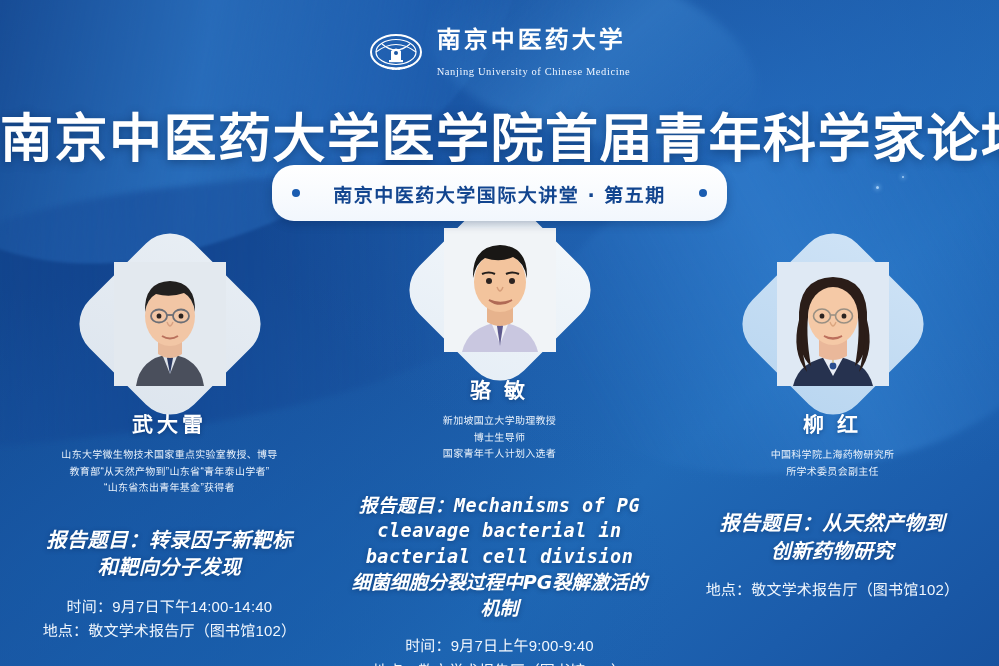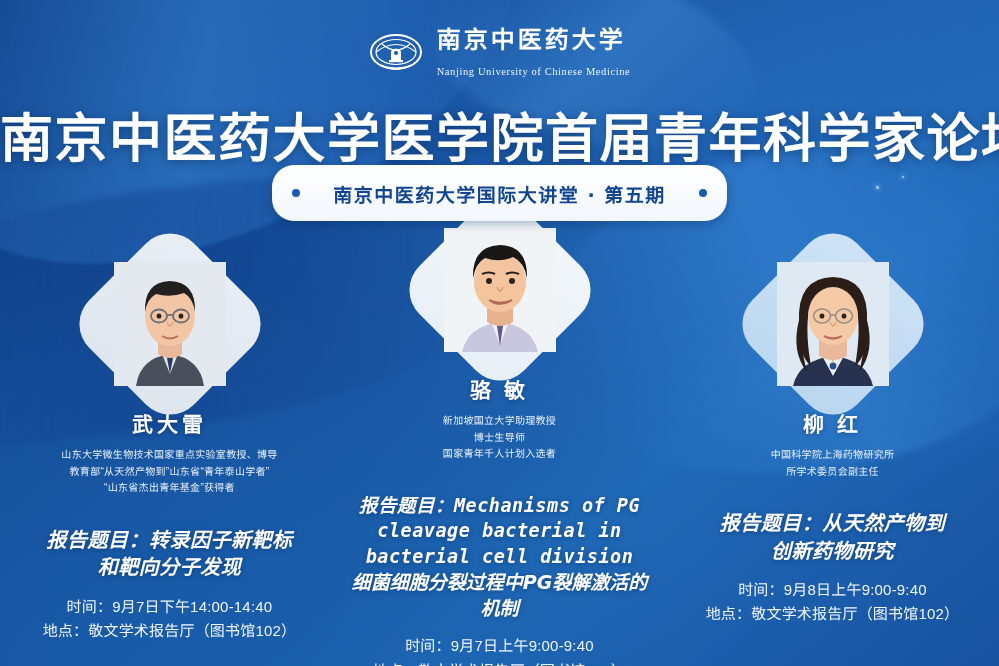--- a/index.html
+++ b/index.html
@@ -345,19 +345,18 @@
       <div class="sp-name">柳 红</div>
       <div class="sp-affil">
         <div>中国科学院上海药物研究所</div>
         <div>所学术委员会副主任</div>
       </div>
       <div class="sp-title">
         <div>报告题目：从天然产物到</div>
         <div>创新药物研究</div>
       </div>
       <div class="sp-meta">
-        <div>时间：9月8日上午9:00-9:40</div>
         <div>地点：敬文学术报告厅（图书馆102）</div>
       </div>
     </div>
 
   </div>
 </div>
 
 </body></html>

